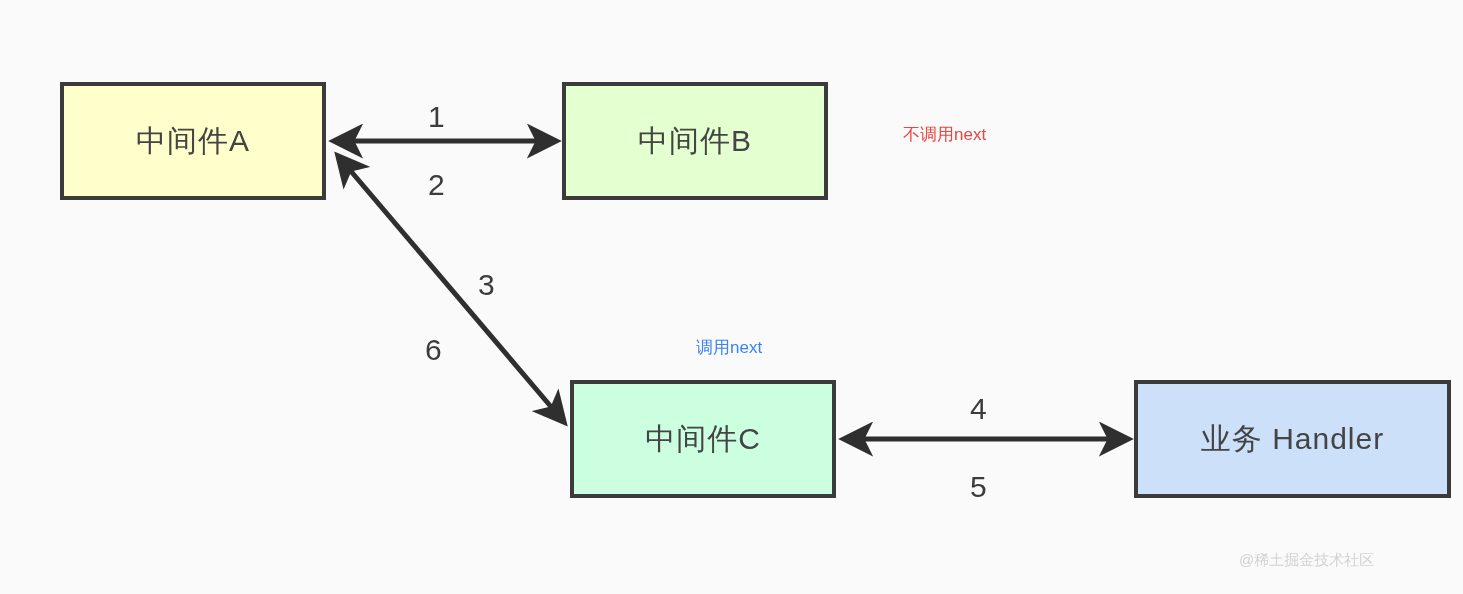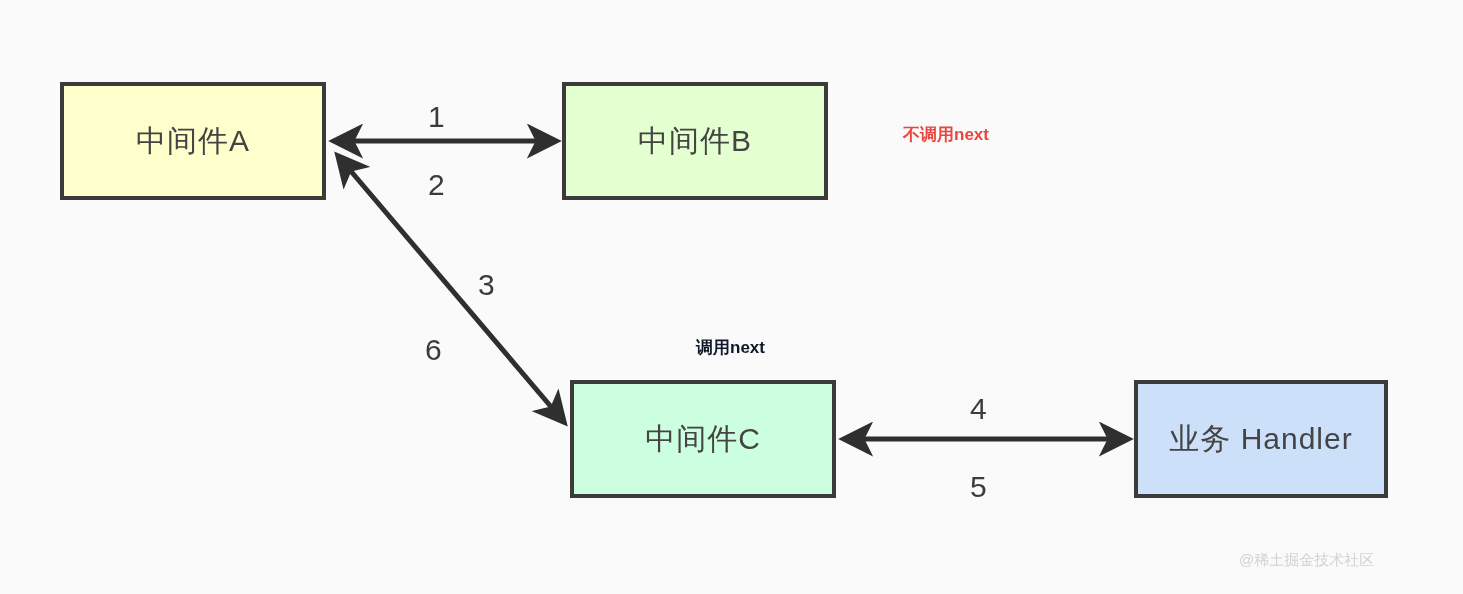--- a/index.html
+++ b/index.html
@@ -41,21 +41,21 @@
   }
   .seq-label {
     position: absolute;
     font-size: 30px;
     color: #3c3c3c;
     white-space: nowrap;
   }
   .note-label {
     position: absolute;
     font-size: 17px;
-    font-weight: bold;
+    font-weight: normal;
     white-space: nowrap;
   }
   .watermark {
     position: absolute;
     font-size: 15px;
     color: #d2d2d2;
     white-space: nowrap;
   }
 </style>
 </head>
@@ -85,29 +85,29 @@
   </div>
 
   <div class="node-box" style="left:562px; top:82px; width:266px; height:118px; background:#e4ffd0;">
     <span class="node-label">中间件B</span>
   </div>
 
   <div class="node-box" style="left:570px; top:380px; width:266px; height:118px; background:#ccffe0;">
     <span class="node-label">中间件C</span>
   </div>
 
-  <div class="node-box" style="left:1134px; top:380px; width:254px; height:118px; background:#cce0fa;">
+  <div class="node-box" style="left:1134px; top:380px; width:317px; height:118px; background:#cce0fa;">
     <span class="node-label">业务 Handler</span>
   </div>
 
   <span class="seq-label" style="left:428px; top:100px;">1</span>
   <span class="seq-label" style="left:428px; top:168px;">2</span>
   <span class="seq-label" style="left:478px; top:268px;">3</span>
   <span class="seq-label" style="left:425px; top:333px;">6</span>
   <span class="seq-label" style="left:970px; top:392px;">4</span>
   <span class="seq-label" style="left:970px; top:470px;">5</span>
 
   <span class="note-label" style="left:903px; top:123px; color:#e8463f;">不调用next</span>
-  <span class="note-label" style="left:696px; top:336px; color:#0f172a;">调用next</span>
+  <span class="note-label" style="left:696px; top:336px; color:#3b82f6;">调用next</span>
 
   <span class="watermark" style="left:1239px; top:551px;">@稀土掘金技术社区</span>
 
 </div>
 
 </body></html>

